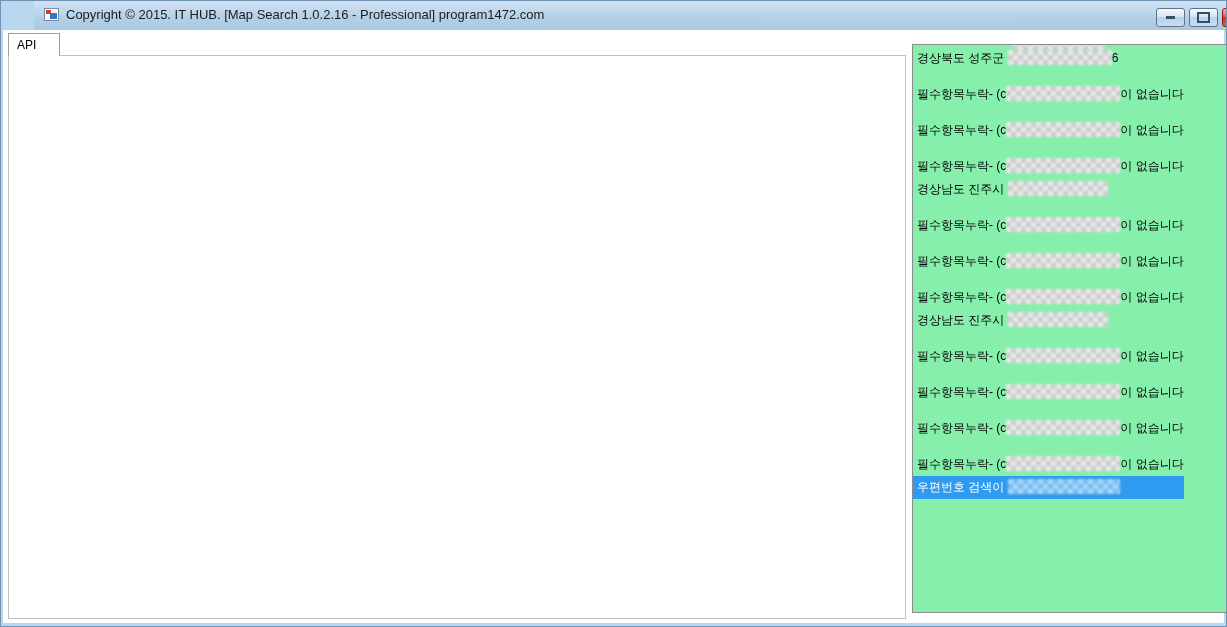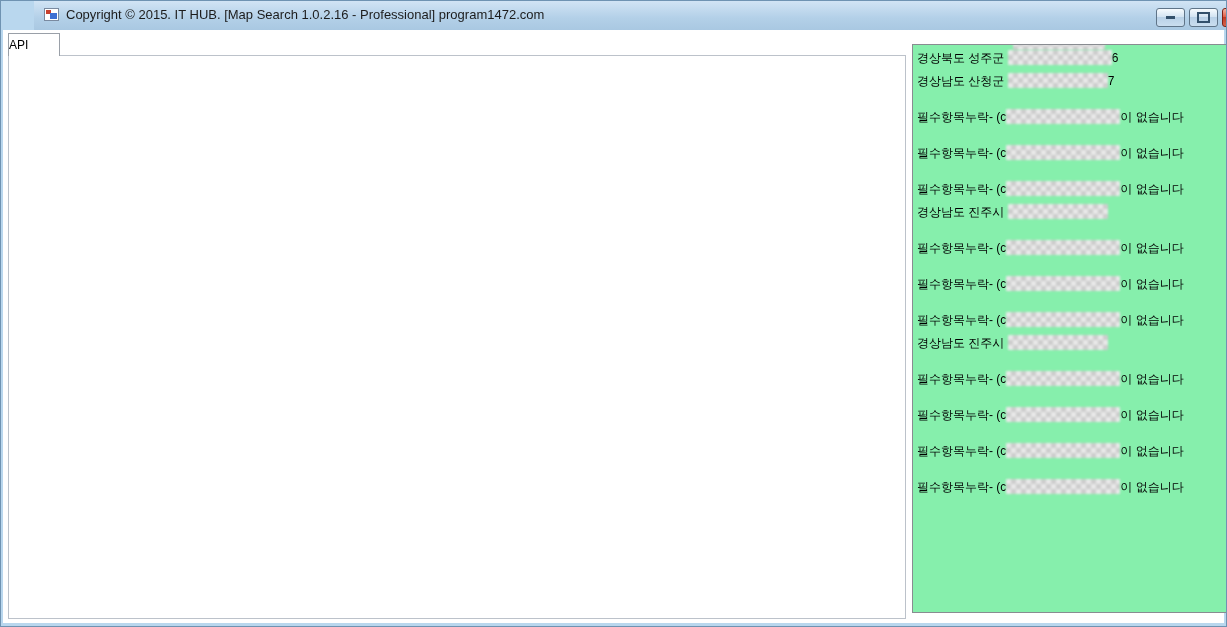--- a/index.html
+++ b/index.html
@@ -27,21 +27,21 @@
   .ic-min{width:9px;height:3px;background:#33506b}
   .ic-max{width:9px;height:7px;border:2px solid #33506b;background:transparent}
   .ic-close{color:#fff;font-size:11px;font-weight:bold;line-height:1;text-shadow:0 1px 1px #7c1d10}
 
   
   .client{left:3px;top:30px;width:1221px;height:593px;background:#fff}
 
   
   .tab{left:8px;top:33px;width:52px;height:23px;background:#fff;z-index:3;
     border:1px solid #9aa0a8;border-bottom:none;
-    font-size:12px;line-height:22px;}
+    font-size:12px;line-height:22px;padding-left:8px}
   .page{left:8px;top:55px;width:898px;height:564px;background:#fff;border:1px solid #bcc2ca;z-index:1}
 
   
   .gbox{border:1px solid #dde1e8;border-radius:4px;background:#fff}
   .gb-outer{left:16px;top:62px;width:884px;height:106px}
   .gb-row1{left:21px;top:82px;width:875px;height:35px}
   .gb-row2{left:21px;top:124px;width:875px;height:35px}
 
   .lbl{height:20px;line-height:20px;font-size:12px;color:#000;text-align:right;white-space:nowrap}
   .txt{height:22px;border:1px solid #abadb3;font-size:12px;text-align:center;padding:0;margin:0;background:#fff;font-family:inherit}
@@ -369,33 +369,33 @@
         <span class="grip-h"><i></i><i></i><i></i></span>
       </div>
     <div class="abs sbbtn gh-right">►</div>
   </div>
 </div>
 
 <div class="abs listbox">
   <span class="abs blur lb-top-blur"></span>
   <div class="log-items" id="log-items">
       <div class="log-item">경상북도 성주군 <span class="blur" style="width: 104px;"></span>6</div>
-      <div class="log-item">경상남도 산청군 <span class="blur" style="width: 100px;"></span>7</div>
       <div class="log-item gap">필수항목누락- (c<span class="blur" style="width: 114px;"></span>이 없습니다.).</div>
       <div class="log-item gap">필수항목누락- (c<span class="blur" style="width: 114px;"></span>이 없습니다.).</div>
       <div class="log-item gap">필수항목누락- (c<span class="blur" style="width: 114px;"></span>이 없습니다.).</div>
       <div class="log-item">경상남도 진주시 <span class="blur" style="width: 100px;"></span></div>
       <div class="log-item gap">필수항목누락- (c<span class="blur" style="width: 114px;"></span>이 없습니다.).</div>
       <div class="log-item gap">필수항목누락- (c<span class="blur" style="width: 114px;"></span>이 없습니다.).</div>
       <div class="log-item gap">필수항목누락- (c<span class="blur" style="width: 114px;"></span>이 없습니다.).</div>
       <div class="log-item">경상남도 진주시 <span class="blur" style="width: 100px;"></span></div>
       <div class="log-item gap">필수항목누락- (c<span class="blur" style="width: 114px;"></span>이 없습니다.).</div>
       <div class="log-item gap">필수항목누락- (c<span class="blur" style="width: 114px;"></span>이 없습니다.).</div>
       <div class="log-item gap">필수항목누락- (c<span class="blur" style="width: 114px;"></span>이 없습니다.).</div>
       <div class="log-item gap">필수항목누락- (c<span class="blur" style="width: 114px;"></span>이 없습니다.).</div>
+      <div class="log-item selected">우편번호 검색이 <span class="blur" style="width: 112px;"></span></div>
     </div>
   <div class="abs sbtrack-v lb-vscroll">
     <div class="abs sbbtn lv-up">▲</div>
     <div class="abs sbthumb-v lv-thumb">
         <span>≡</span>
       </div>
     <div class="abs sbbtn lv-down">▼</div>
   </div>
 </div>
 

